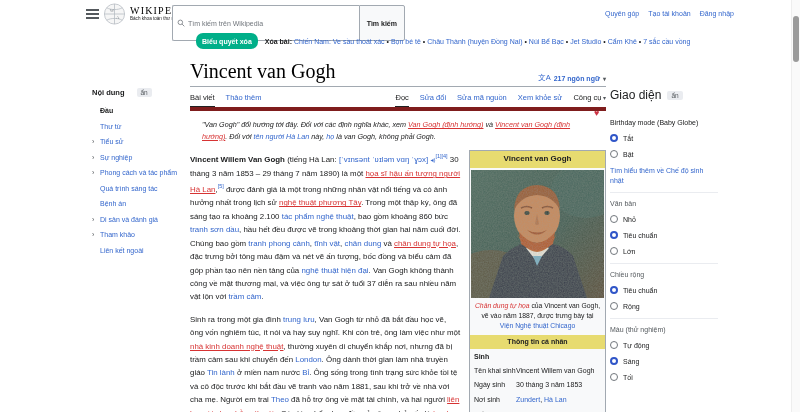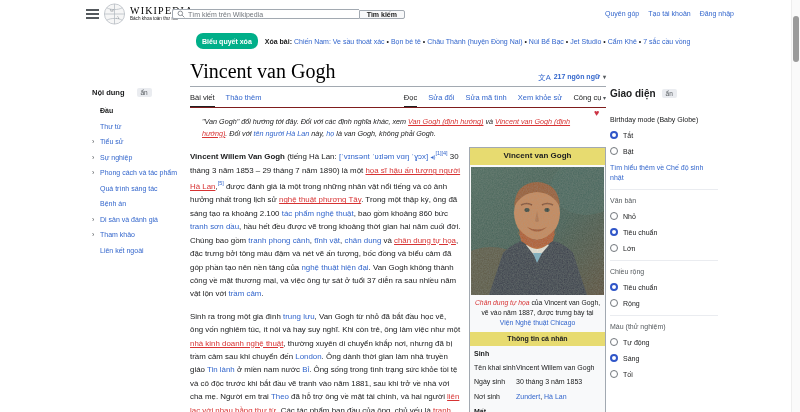--- a/index.html
+++ b/index.html
@@ -8,21 +8,21 @@
           font-family:"Liberation Sans", sans-serif; color:#202122; }
 
   
   .topbar { position:absolute; top:0; left:0; width:800px; height:30px; background:#fff; }
   .hamburger { position:absolute; left:86px; top:9px; width:13px; height:11px; cursor:pointer; }
   .hamburger span { display:block; height:1.6px; background:#54595d; margin-bottom:2.6px; }
   .logo { position:absolute; left:103px; top:2px; display:flex; align-items:center; gap:4px; }
   .wordmark { line-height:1; }
   .wm-title { font-family:"Liberation Serif", serif; font-size:10px; letter-spacing:1.2px; color:#000; }
   .wm-tag { font-size:4.6px; color:#202122; margin-top:1.5px; }
-  .searchwrap { position:absolute; left:172px; top:5px; width:233px; height:18px; display:flex;align-items:center; }
+  .searchwrap { position:absolute; left:172px; top:5px; width:233px; height:36px; display:flex; }
   .searchbox { flex:1; display:flex; align-items:center; border:1px solid #a2a9b1; border-right:none;
                border-radius:2px 0 0 2px; padding:0 4px; background:#fff; }
   .searchbox input { border:none; outline:none; width:100%; font-size:7px; color:#202122; font-family:inherit; }
   .searchbox input::placeholder { color:#72777d; }
   .search-btn { font-size:7px; font-weight:bold; background:#f8f9fa; border:1px solid #a2a9b1;
                 border-radius:0 2px 2px 0; padding:0 7px; color:#202122; cursor:pointer; font-family:inherit; }
   .mag { width:8px; height:8px; margin-right:3px; flex:none; }
   .toplinks { position:absolute; left:605px; top:10px; font-size:7px; display:flex; gap:9px; white-space:nowrap; }
   .toplinks a { color:#3366cc; text-decoration:none; cursor:pointer; }
 
@@ -45,23 +45,23 @@
   .pill { background:#eaecf0; color:#54595d; border-radius:2px; padding:1px 4px; font-size:6.5px; cursor:pointer; }
   .toc-item { display:flex; align-items:center; gap:3px; margin-bottom:8.5px; cursor:pointer; color:#3366cc; }
   .toc-item .chev { color:#54595d; font-size:7px; width:5px; flex:none; }
   .toc-item .nochev { width:5px; flex:none; }
   .toc-item.active { color:#202122; font-weight:bold; }
 
   
   .article { position:absolute; left:190px; top:60px; width:416px; }
   .titlebar { display:flex; justify-content:space-between; align-items:flex-end; border-bottom:1px solid #a2a9b1; padding-bottom:3px; }
   .page-title { font-family:"Liberation Serif", serif; font-size:20px; font-weight:normal; color:#000; }
-  .langbtn { color:#3366cc; font-size:7px; font-weight:bold; cursor:pointer; display:flex; gap:3px; }
+  .langbtn { color:#3366cc; font-size:7px; font-weight:bold; cursor:pointer; display:flex; gap:3px; align-items:center; }
   .langbtn .ico { font-weight:normal; font-size:7.5px; }
-  .tabs { display:flex; justify-content:space-between; border-bottom:1px solid #7f1d1d; margin-top:2px; font-size:7.5px; }
+  .tabs { display:flex; justify-content:space-between; border-bottom:4px solid #7f1d1d; margin-top:2px; font-size:7.5px; }
   .tabs .grp { display:flex; gap:11px; }
   .tab { padding:4px 0 4px; cursor:pointer; color:#3366cc; white-space:nowrap; }
   .tab.active { color:#202122; border-bottom:1.5px solid #202122; }
   .tab.tools { color:#202122; }
   .chev-d { color:#54595d; font-size:6px; }
 
   .heart-badge { position:absolute; left:404px; top:48px; font-size:9px; color:#cc3344; }
 
   .hatnote { font-style:italic; font-size:7.2px; line-height:11.5px; color:#202122; margin:8px 0 8px 12px; width:390px; }
 
@@ -83,21 +83,21 @@
   .ib-caption { text-align:center; padding:3px 4px 4px; font-size:6.8px; line-height:10px; }
   .ib-sect { background:#e7db70; font-weight:bold; text-align:center; padding:2px; font-size:7px; color:#202122; }
   .ib-sub { font-weight:bold; padding:3px 4px 1px; }
   .ib-row { display:flex; padding:2px 4px; }
   .ib-label { width:42px; flex:none; color:#202122; }
   .ib-value { flex:1; }
 
   
   .appearance { position:absolute; left:610px; top:88px; width:108px; font-size:7px; }
   .ap-head { display:flex; gap:6px; align-items:center; margin-bottom:10px; }
-  .ap-title { font-weight:bold; font-size:10px; }
+  .ap-title { font-weight:normal; font-size:12px; }
   .ap-group { padding-top:7px; margin-top:6px; }
   .ap-group.ruled { border-top:1px solid #eaecf0; }
   .ap-group-label { color:#202122; margin-bottom:8px; }
   .ap-group-label.muted { color:#54595d; }
   .ap-option { display:flex; align-items:center; gap:5px; margin-bottom:8px; cursor:pointer; }
   .radio { width:8px; height:8px; border-radius:50%; border:1px solid #72777d; background:#fff; flex:none; }
   .radio.sel { border:2.5px solid #3056c8; background:#fff; }
   .ap-link { color:#3366cc; cursor:pointer; line-height:10px; display:block; margin:2px 0 4px; width:95px; }
 </style>
 </head>
@@ -205,21 +205,21 @@
       </span>
     </div>
     <div class="tabs">
       <div class="grp" id="tabs-left">
           <div class="tab active">Bài viết</div>
           <div class="tab">Thảo thêm</div>
         </div>
       <div class="grp" id="tabs-right">
           <div class="tab active">Đọc</div>
           <div class="tab">Sửa đổi</div>
-          <div class="tab">Sửa mã tình</div>
+          <div class="tab">Sửa mã nguồn</div>
           <div class="tab">Xem khỏe sử</div>
           <div class="tab tools">Công cụ<span class="chev-d"> ▾</span></div>
         </div>
     </div>
 
     <span class="heart-badge">♥</span>
 
     <div class="hatnote" id="hatnote"><span class="sg-plain">"Van Gogh" đổi hướng tới đây. Đối với các định nghĩa khác, xem </span><span class="sg-red">Van Gogh (định hướng)</span><span class="sg-plain"> và </span><span class="sg-red">Vincent van Gogh (định hướng)</span><span class="sg-plain">. Đối với </span><span class="sg-blue">tên người Hà Lan</span><span class="sg-plain"> này, </span><span class="sg-blue">họ</span><span class="sg-plain"> là van Gogh, không phải Gogh.</span></div>
 
     <div class="bodytext">

